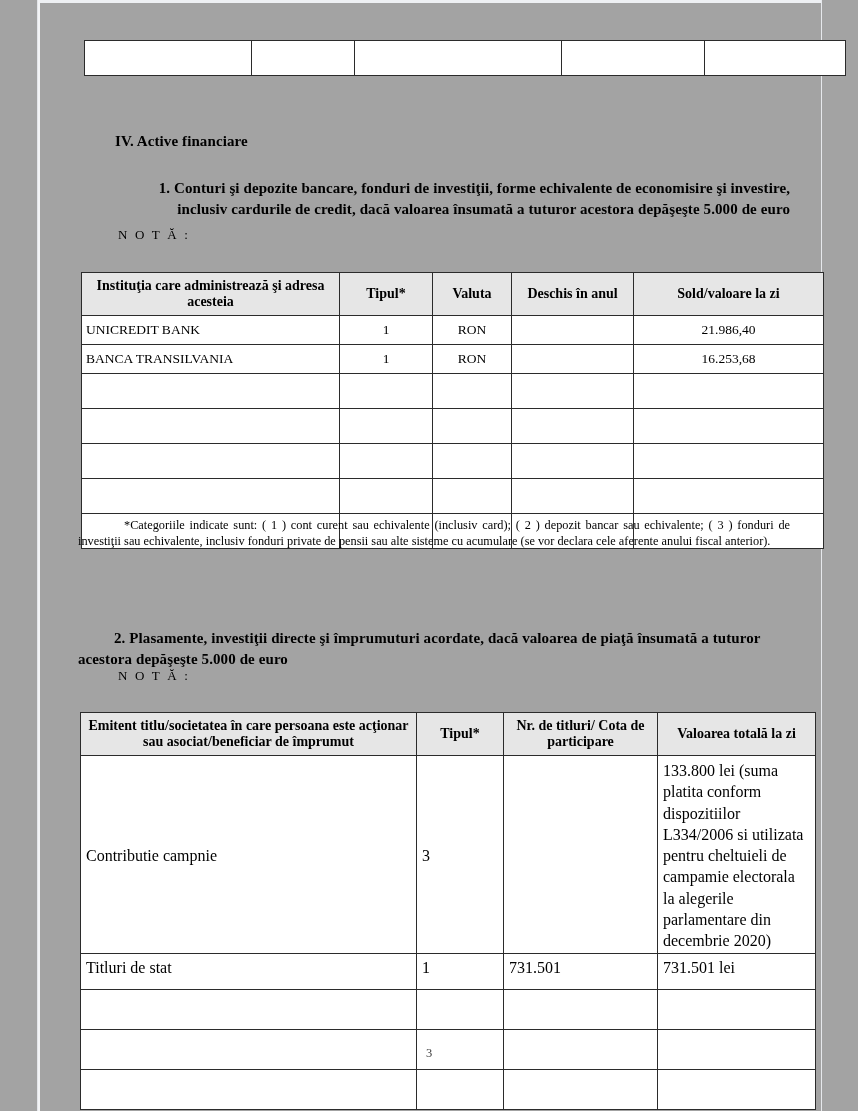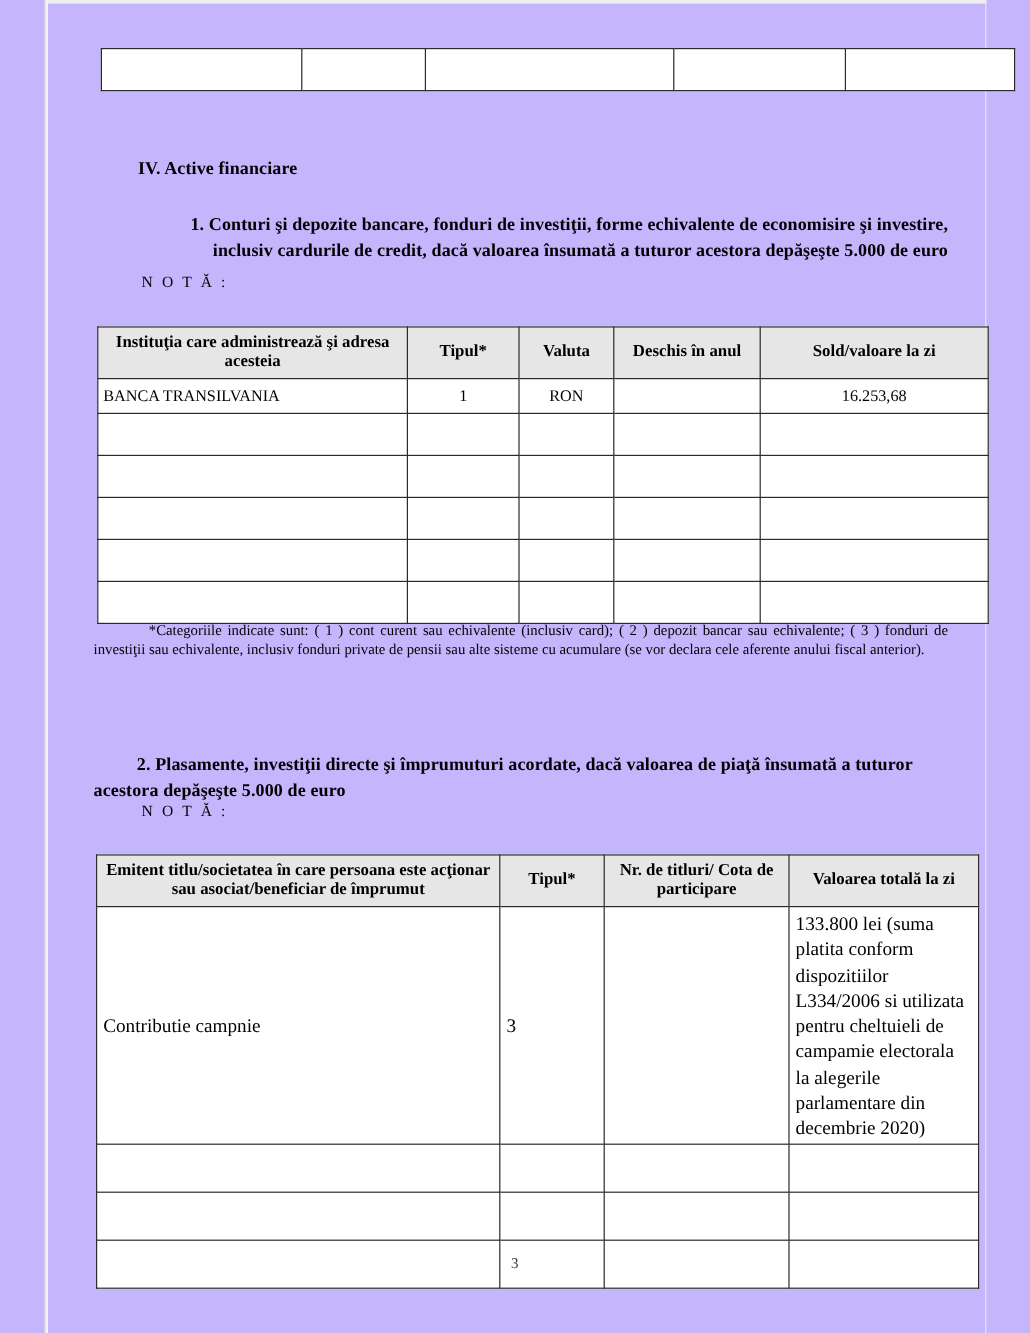--- a/index.html
+++ b/index.html
@@ -13,21 +13,21 @@
     position: relative;
     font-family: "Liberation Serif", "DejaVu Serif", serif;
     color: #000000;
     overflow: hidden;
   }
   .page {
     position: absolute;
     left: 0; top: 0;
     width: 858px;
     height: 1111px;
-    background: #c4b5fd;
+    background: #a3a3a3;
   }
   
   .edge-left {
     position: absolute;
     left: 37px; top: 0;
     width: 1px; height: 1111px;
     background: #e2e4e8;
   }
   .edge-left2 {
     position: absolute;
@@ -238,20 +238,27 @@
         <tr>
           <th style="width:251px;margin-left:12px;">Instituţia care administrează şi adresa acesteia</th>
           <th style="width:86px;">Tipul*</th>
           <th style="width:72px;">Valuta</th>
           <th style="width:115px;">Deschis în anul</th>
           <th style="width:183px;">Sold/valoare la zi</th>
         </tr>
       </thead>
       <tbody>
         <tr>
+          <td class="c-inst">UNICREDIT BANK</td>
+          <td class="c-tip">1</td>
+          <td class="c-val">RON</td>
+          <td class="c-desc"></td>
+          <td class="c-sold">21.986,40</td>
+        </tr>
+        <tr>
           <td class="c-inst">BANCA TRANSILVANIA</td>
           <td class="c-tip">1</td>
           <td class="c-val">RON</td>
           <td class="c-desc"></td>
           <td class="c-sold">16.253,68</td>
         </tr>
         <tr class="empty">
           <td class="c-inst"></td>
           <td class="c-tip"></td>
           <td class="c-val"></td>
@@ -306,20 +313,26 @@
           <th style="width:151px;">Valoarea totală la zi</th>
         </tr>
       </thead>
       <tbody>
         <tr class="tall">
           <td class="c-emit">Contributie campnie</td>
           <td class="c-tip2">3</td>
           <td class="c-nr"></td>
           <td class="c-valtot">133.800 lei (suma platita conform dispozitiilor L334/2006 si utilizata pentru cheltuieli de campamie electorala la alegerile parlamentare din decembrie 2020)</td>
         </tr>
+        <tr>
+          <td class="c-emit">Titluri de stat</td>
+          <td class="c-tip2">1</td>
+          <td class="c-nr">731.501</td>
+          <td class="c-valtot">731.501 lei</td>
+        </tr>
         <tr class="empty">
           <td class="c-emit"></td>
           <td class="c-tip2"></td>
           <td class="c-nr"></td>
           <td class="c-valtot"></td>
         </tr>
         <tr class="empty">
           <td class="c-emit"></td>
           <td class="c-tip2"></td>
           <td class="c-nr"></td>

